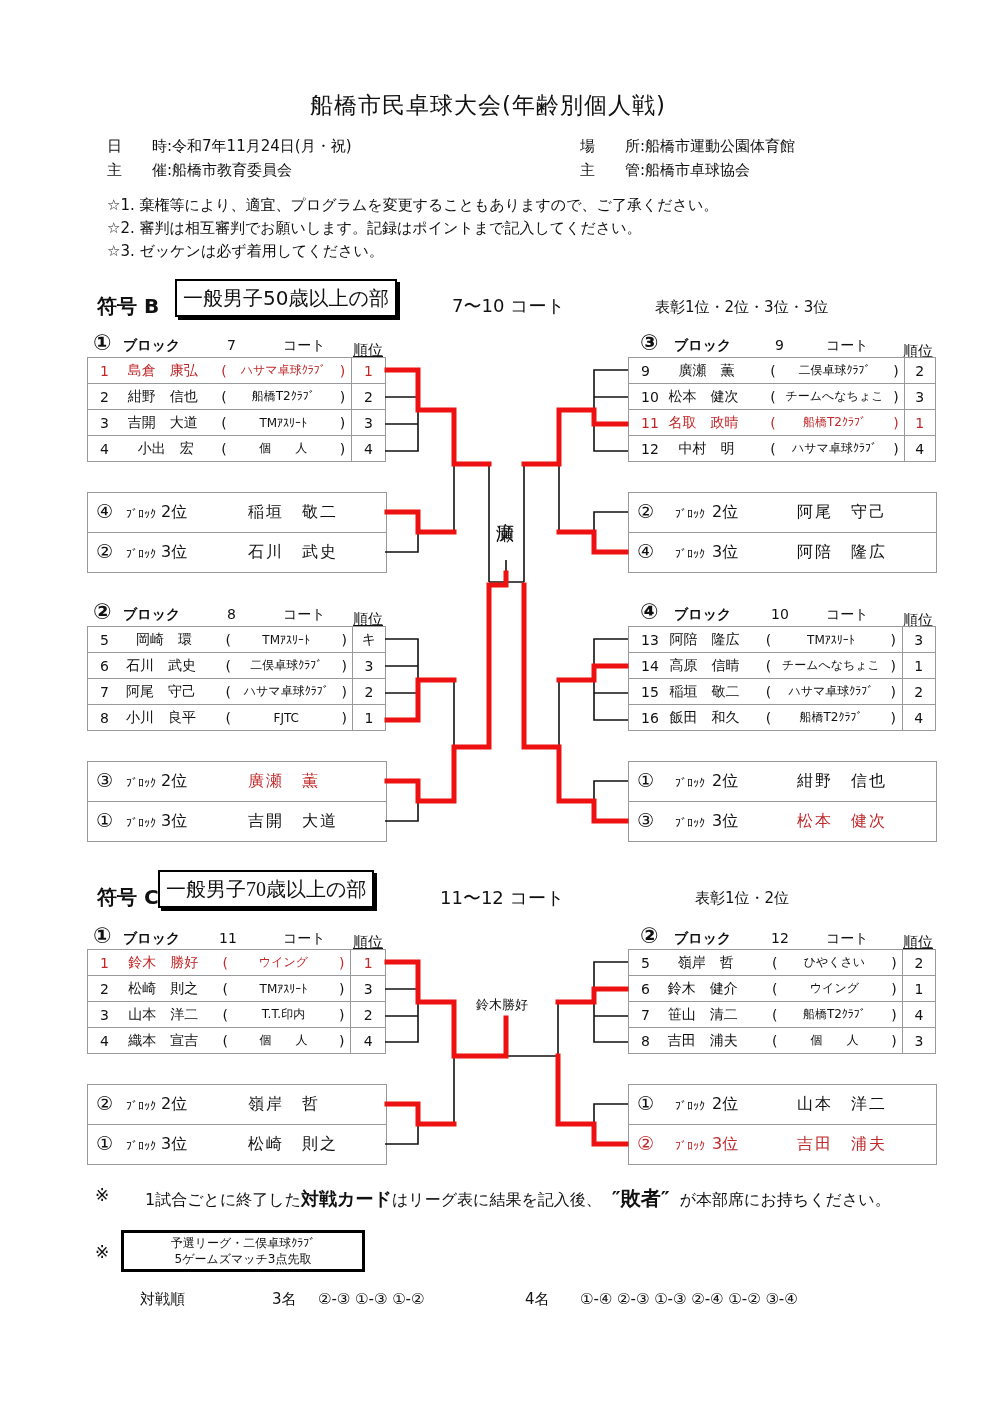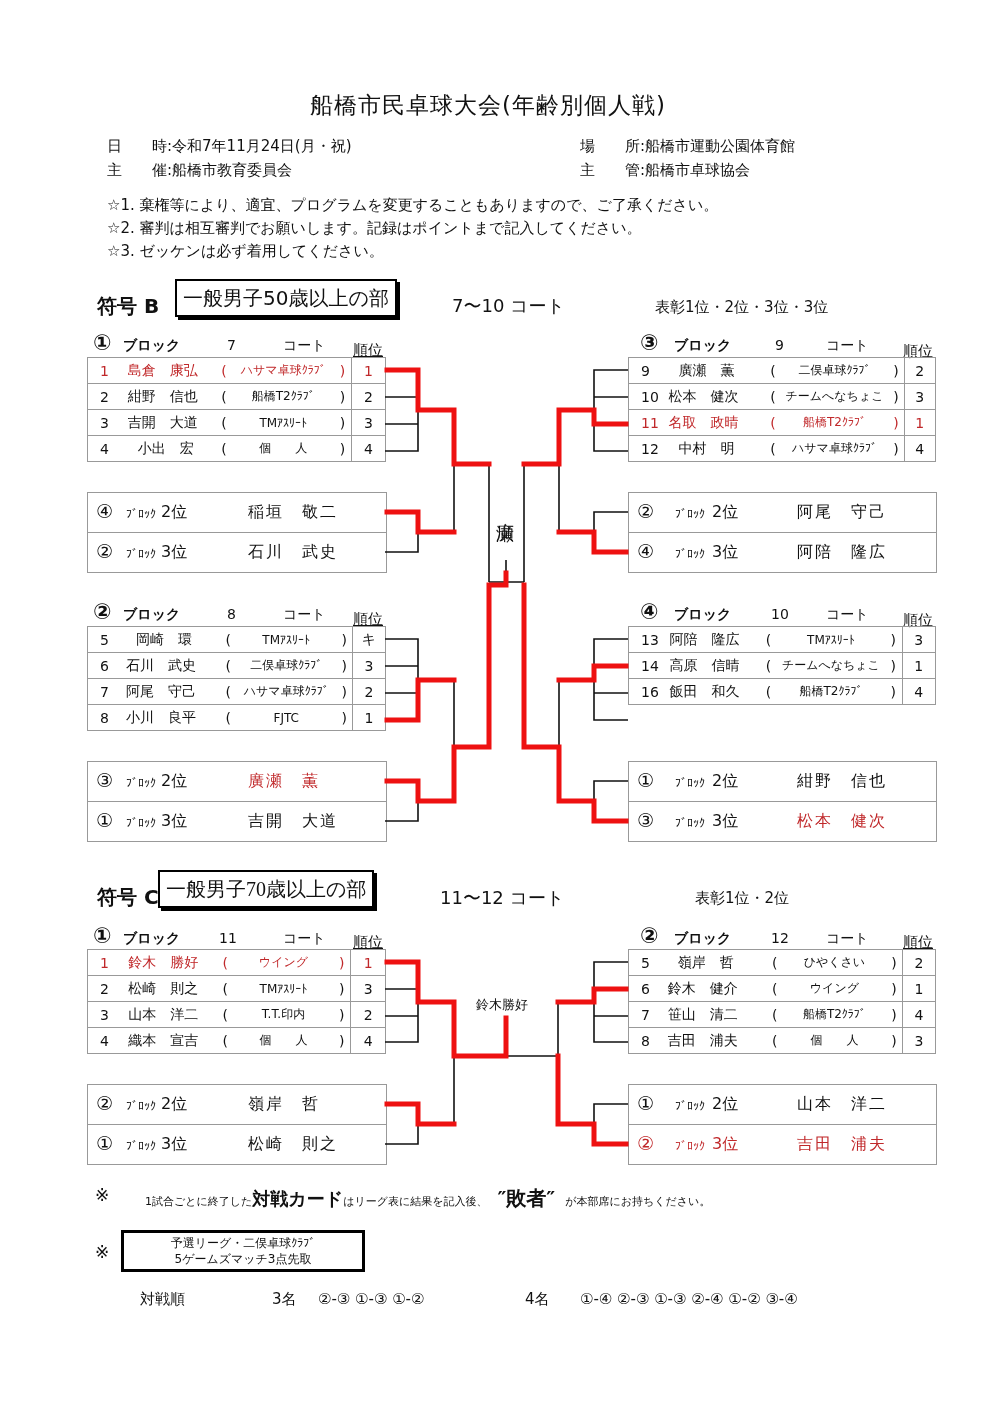--- a/index.html
+++ b/index.html
@@ -31,21 +31,21 @@
   .qbox { position:absolute; border:1px solid #999; }
   .qrow { position:relative; height:39px; border-bottom:1px solid #999; font-size:16px; }
   .qrow:last-child { border-bottom:none; }
   .qrow .qc { position:absolute; left:8px; top:7px; font-style:italic; font-size:19px; }
   .qrow .qb { position:absolute; left:38px; top:14px; font-size:12px; }
   .qrow .qp { position:absolute; left:73px; top:9px; }
   .qrow .qn { position:absolute; left:160px; top:9px; letter-spacing:2px; }
   .qrow.win { color:#c0282a; }
   svg.lines { position:absolute; left:0; top:0; }
   .final-name { font-size:18px; writing-mode:vertical-rl; text-orientation:upright; letter-spacing:2px; }
-  .foot { font-size:11px; white-space:nowrap; }
+  .foot { font-size:16px; white-space:nowrap; }
   .rule-box { border:3px solid #000; font-size:12px; text-align:center; line-height:16px; padding:2px 4px; width:230px; }
 </style>
 </head>
 <body>
 
 <div class="abs title">船橋市民卓球大会(年齢別個人戦)</div>
 
 <div class="abs info" style="left:107px;top:137px;">
   <span>日　　時:</span><span>令和7年11月24日(月・祝)</span>
 </div>
@@ -264,20 +264,28 @@
     </tr>
     <tr>
       <td class="first num">14</td>
       <td class="pname">高原　信晴</td>
       <td class="paren">(</td>
       <td class="club">チームへなちょこ</td>
       <td class="paren">)</td>
       <td class="rank">1</td>
     </tr>
     <tr>
+      <td class="first num">15</td>
+      <td class="pname">稲垣　敬二</td>
+      <td class="paren">(</td>
+      <td class="club">ハサマ卓球ｸﾗﾌﾞ</td>
+      <td class="paren">)</td>
+      <td class="rank">2</td>
+    </tr>
+    <tr>
       <td class="first num">16</td>
       <td class="pname">飯田　和久</td>
       <td class="paren">(</td>
       <td class="club">船橋T2ｸﾗﾌﾞ</td>
       <td class="paren">)</td>
       <td class="rank">4</td>
     </tr>
   </tbody>
 </table>
 

